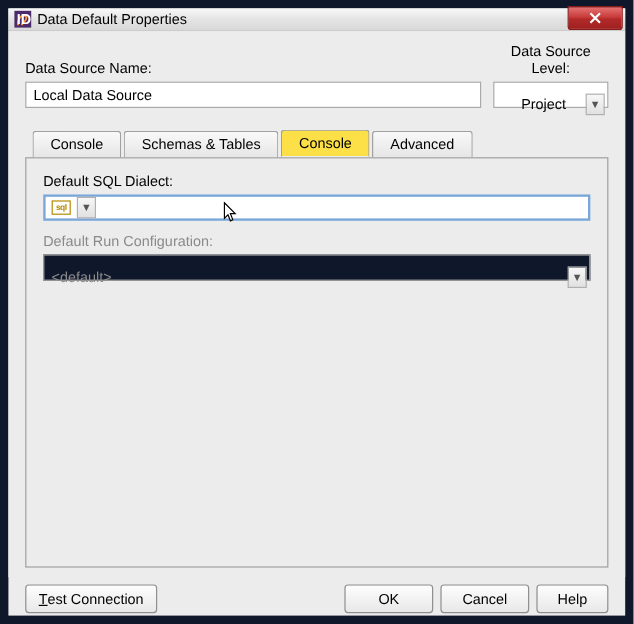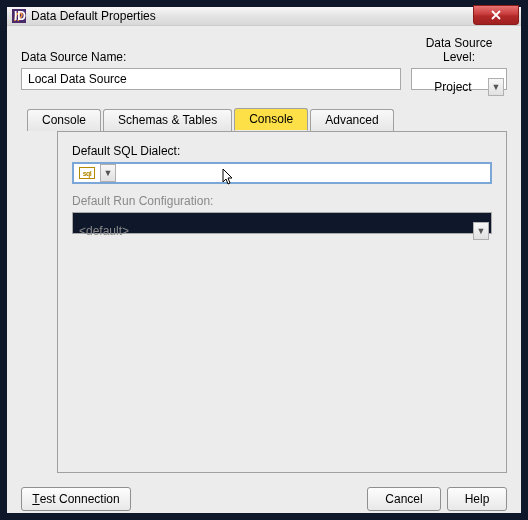--- a/index.html
+++ b/index.html
@@ -16,21 +16,21 @@
 .col-level { width: 96px; text-align: center; }
 .lbl { color: #000; margin-bottom: 4px; display: block; }
 .textfield { width: 100%; height: 22px; background: #fff; border: 1px solid #a9a9a9; padding: 2px 6px; color: #000; }
 .combo { width: 100%; height: 22px; background: #fff; border: 1px solid #a9a9a9; display: flex; align-items: center; padding: 16px 2px 0 6px; color: #000; }
 .combo .val { flex: 1; overflow: hidden; }
 .combo .arrow-btn { width: 16px; height: 18px; background: linear-gradient(to bottom, #f7f7f7, #e1e1e1); border: 1px solid #b0b0b0; display: flex; align-items: center; justify-content: center; font-size: 9px; color: #555; }
 .tabs-wrap { margin-top: 14px; position: relative; }
 .tabstrip { display: flex; position: relative; z-index: 2; padding-left: 6px; }
 .tab { height: 22px; padding: 3px 14px 0 14px; border: 1px solid #a0a0a0; border-bottom: none; background: linear-gradient(to bottom, #f9f9f9, #e6e6e6); margin-right: 2px; border-radius: 3px 3px 0 0; color: #000; position: relative; top: 1px; cursor: pointer; }
 .tab.active { background: #fde047; top: 0; height: 23px; z-index: 3; border-bottom: 1px solid #ececec; }
-.tabpanel { border: 1px solid #a0a0a0; background: #ececec; padding: 12px 14px; position: relative; z-index: 1; min-height: 342px; margin-left: 36px; }
+.tabpanel { border: 1px solid #a0a0a0; background: #ececec; padding: 12px 14px; position: relative; z-index: 1; min-height: 342px; }
 .section-lbl { color: #000; margin-bottom: 4px; display: block; }
 .section-lbl.disabled { color: #8a8a8a; }
 .combo.selected { border: 2px solid #7aa7d7; padding: 0 1px 0 4px; }
 .combo .icon-cell { width: 18px; height: 14px; display: inline-flex; align-items: center; justify-content: center; margin-right: 4px; }
 .sql-icon { width: 16px; height: 12px; border: 1px solid #b58a00; background: #fff; font-size: 7px; font-weight: bold; color: #b58a00; display: flex; align-items: center; justify-content: center; letter-spacing: -0.5px; }
 .combo.disabled { background: #0f172a; color: #8a8a8a; }
 .cursor { position: absolute; width: 14px; height: 20px; pointer-events: none; }
 .footer { display: flex; align-items: center; padding: 6px 14px 10px 14px; gap: 6px; }
 .footer .spacer { flex: 1; }
 .btn { height: 24px; min-width: 74px; padding: 0 10px; background: linear-gradient(to bottom, #fdfdfd, #e8e8e8); border: 1px solid #8f8f8f; border-radius: 3px; color: #000; cursor: pointer; display: inline-flex; align-items: center; justify-content: center; }
@@ -101,16 +101,17 @@
       </div>
     </div>
   </div>
 
   <div class="footer">
     <button class="btn wide">
         <span class="ul">T</span>
         <span>est Connection</span>
       </button>
     <span class="spacer"></span>
+    <button class="btn">OK</button>
     <button class="btn">Cancel</button>
     <button class="btn" style="min-width:60px;">Help</button>
   </div>
 </div>
 
 </body></html>

